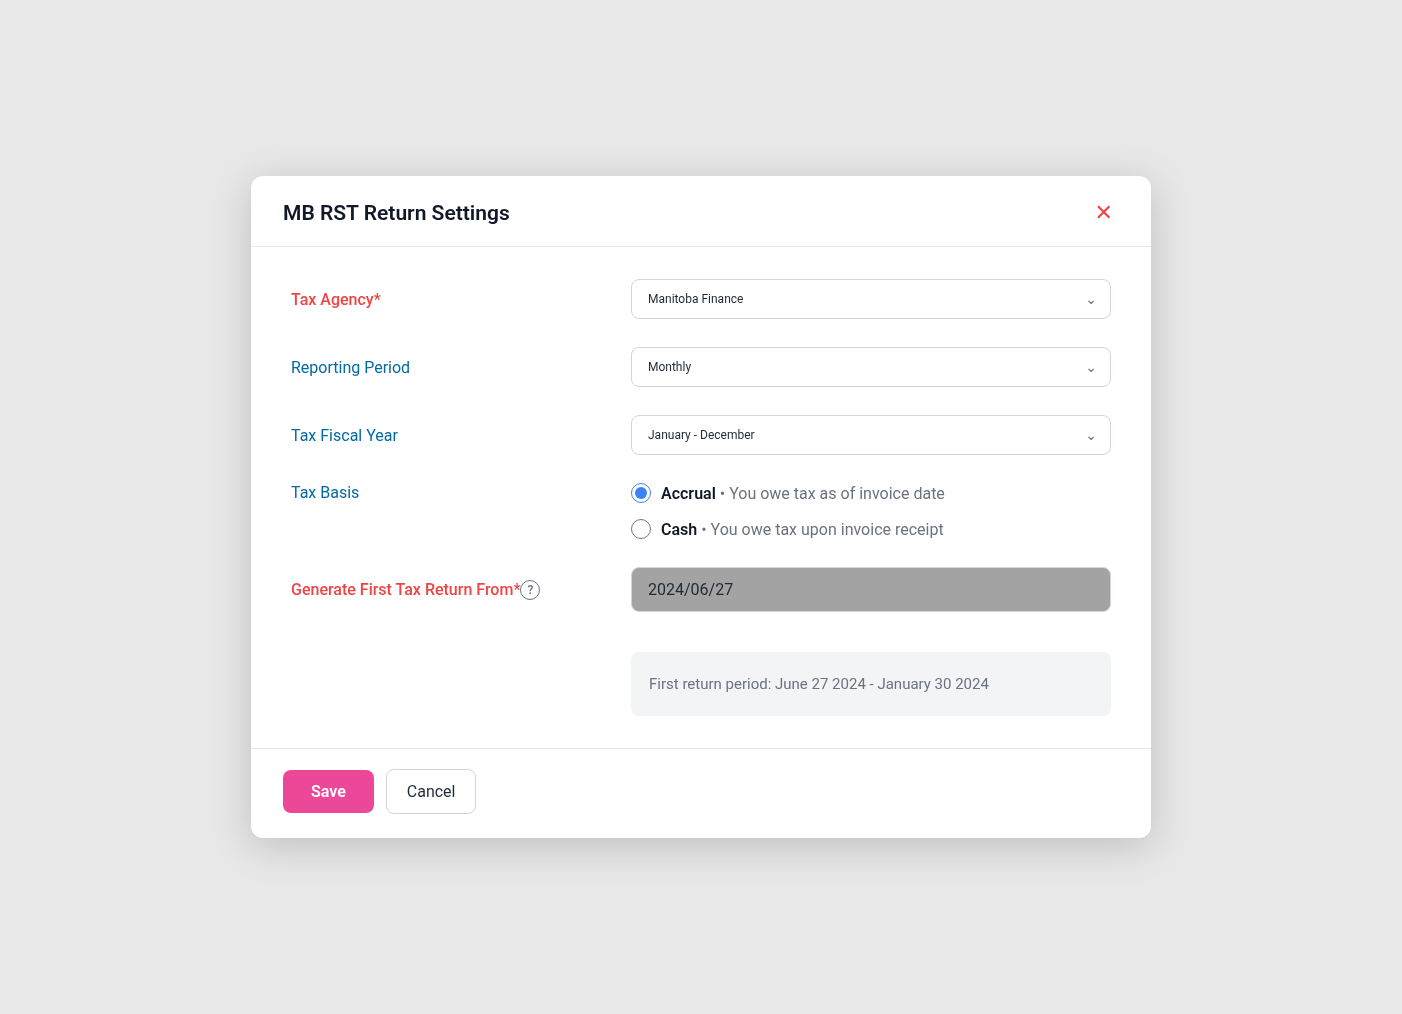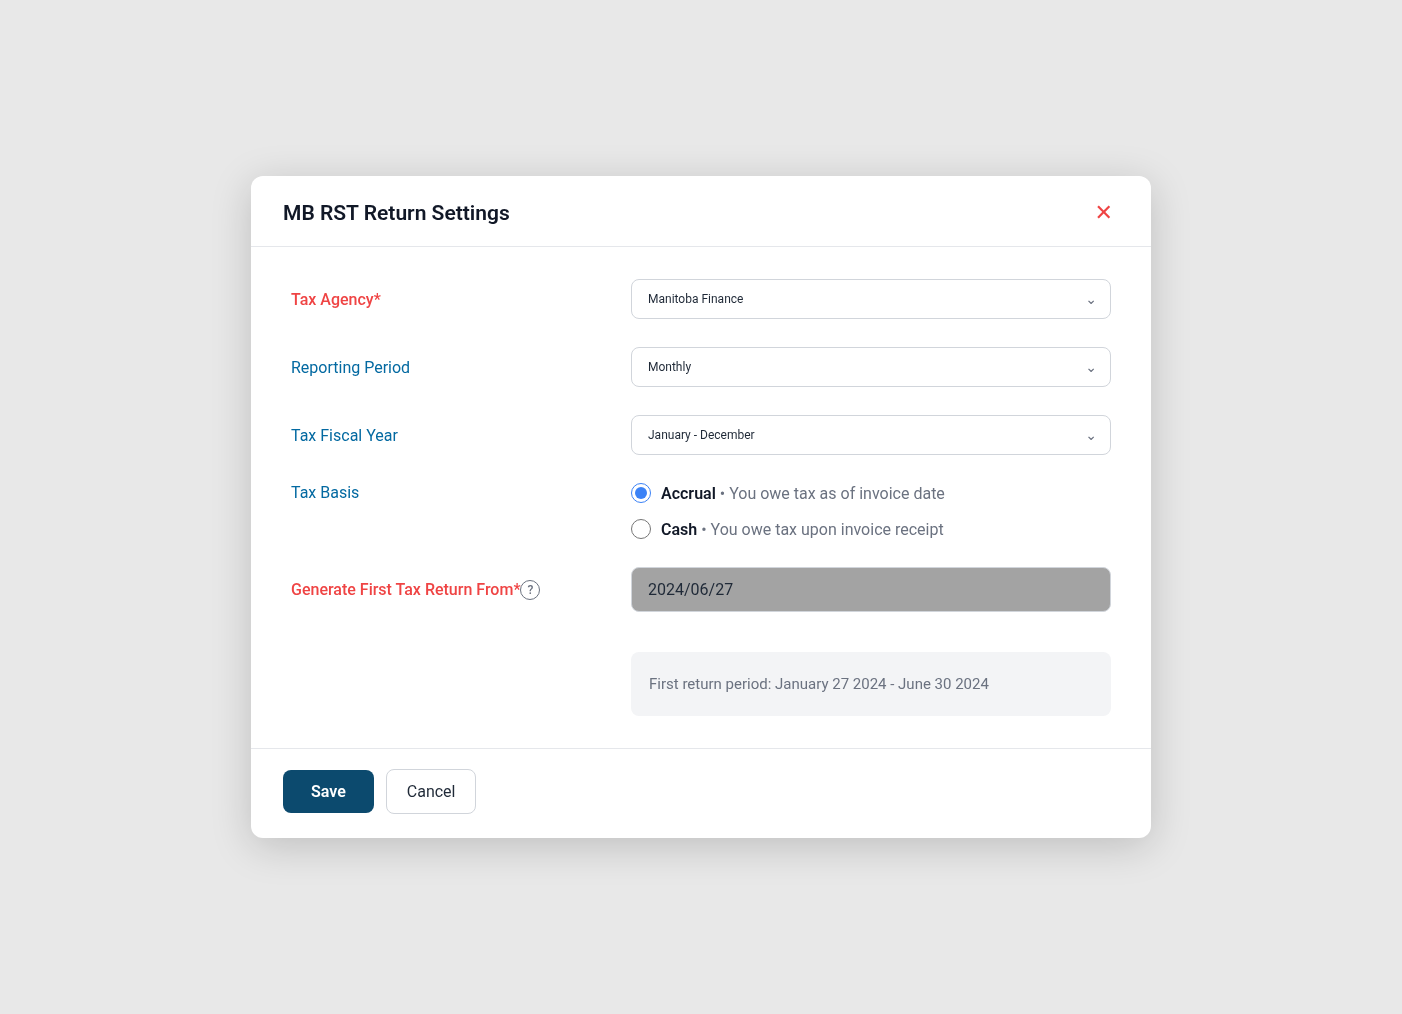--- a/index.html
+++ b/index.html
@@ -197,21 +197,21 @@
 
     .dialog-footer {
       display: flex;
       align-items: center;
       gap: 12px;
       padding: 20px 32px 24px 32px;
       border-top: 1px solid #e5e7eb;
     }
 
     .btn-save {
-      background: #0c4a6e;
+      background: #ec4899;
       color: #ffffff;
       border: none;
       border-radius: 8px;
       padding: 12px 28px;
       font-size: 16px;
       font-weight: 600;
       cursor: pointer;
     }
 
     .btn-cancel {
@@ -308,21 +308,21 @@
         <span class="help-icon">?</span>
       </div>
       <div class="form-control">
         <input type="text" class="text-input" value="2024/06/27" placeholder="YYYY/MM/DD" style="">
       </div>
     </div>
 
     <div class="form-row" style="margin-bottom:0;">
       <div class="form-label"></div>
       <div class="form-control">
-        <div class="info-box">First return period: January 27 2024 - June 30 2024</div>
+        <div class="info-box">First return period: June 27 2024 - January 30 2024</div>
       </div>
     </div>
 
   </div>
 
   <div class="dialog-footer">
     <button class="btn-save">Save</button>
     <button class="btn-cancel">Cancel</button>
   </div>
 

